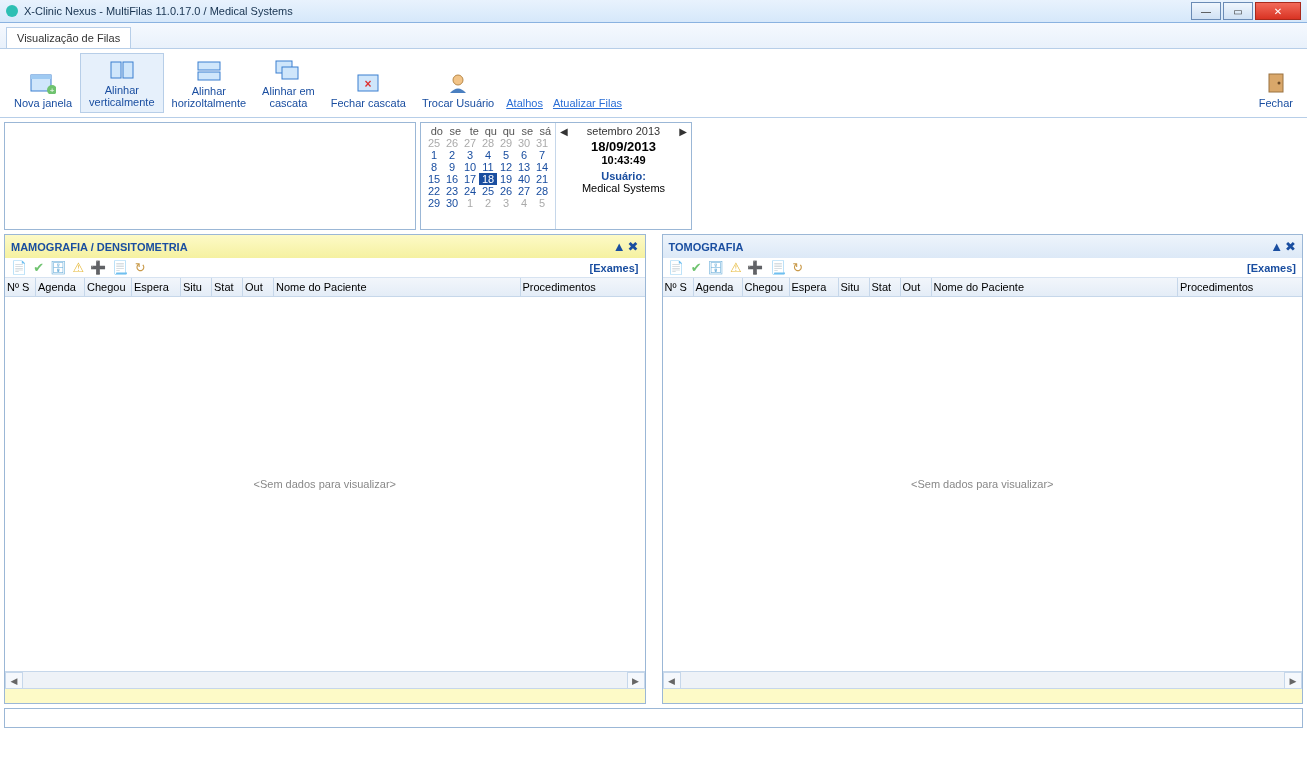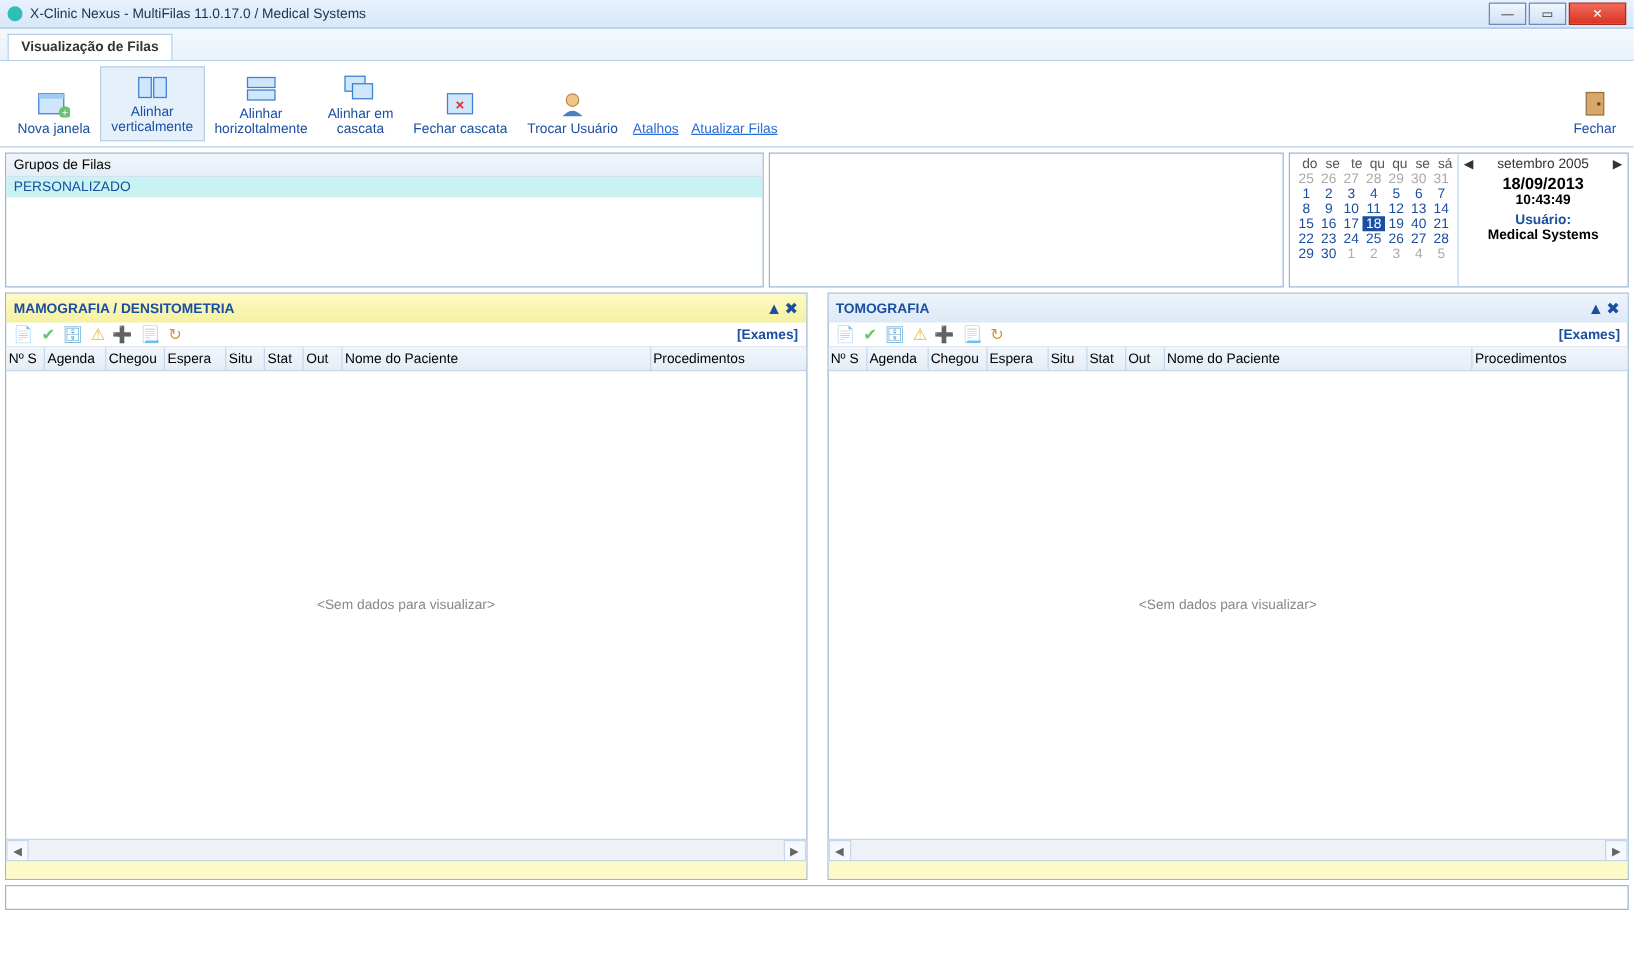--- a/index.html
+++ b/index.html
@@ -3,21 +3,21 @@
 <meta charset="utf-8">
 <style>
 html,body{margin:0;padding:0;font-family:Tahoma,Arial,sans-serif;font-size:11px;background:#fff;color:#000;height:100%;overflow:hidden}
 .titlebar{height:22px;background:linear-gradient(#e8f2fd,#d6e8fa);display:flex;align-items:center;padding:0 6px;border-bottom:1px solid #8ab2e0}
 .titlebar .ico{width:12px;height:12px;border-radius:50%;background:#2dbfb3;margin-right:6px}
 .titlebar .title{flex:1;color:#16324f}
 .titlebar .winbtns{display:flex;gap:0}
 .titlebar .winbtn{width:28px;height:16px;border:1px solid #6a8bb5;background:linear-gradient(#f0f6fd,#d0e1f4);display:flex;align-items:center;justify-content:center;font-size:10px;color:#333;margin-left:2px}
 .titlebar .winbtn.close{background:linear-gradient(#f26a5a,#d93323);color:#fff;border-color:#a9291c;width:44px}
 .tabrow{background:linear-gradient(#f5f9fe,#e9f1fb);padding:4px 6px 0 6px;border-bottom:1px solid #b7cee8}
-.tab{display:inline-block;background:#fff;border:1px solid #b7cee8;border-bottom:none;padding:4px 10px;font-weight:bold;color:#333}
+.tab{display:inline-block;background:#fff;border:1px solid #b7cee8;border-bottom:none;padding:4px 10px;font-weight:normal;color:#333}
 .ribbon{background:#fff;border-bottom:1px solid #b7cee8;padding:4px 6px;display:flex;align-items:flex-end}
 .ribbon .btn{display:flex;flex-direction:column;align-items:center;padding:4px 8px;color:#1a4ea0;cursor:pointer;text-align:center;line-height:1.1}
 .ribbon .btn.sel{background:#e6f0fb;border:1px solid #b7cee8}
 .ribbon .btn .ic{width:28px;height:24px;display:flex;align-items:center;justify-content:center;margin-bottom:2px}
 .ribbon .spacer{flex:1}
 .ribbon .links{display:flex;gap:10px;align-items:center;padding-bottom:4px;margin-left:4px}
 .ribbon .links a{color:#2a6ed6;text-decoration:underline;cursor:pointer;font-size:11px}
 .midrow{display:flex;padding:4px;gap:4px}
 .groupsbox{flex:1;border:1px solid #9bb7d6;background:#fff;height:106px;overflow:hidden}
 .groupsbox .hdr{background:linear-gradient(#f2f6fb,#e4edf7);border-bottom:1px solid #c6d7ea;padding:3px 6px}
@@ -30,21 +30,21 @@
 .cal .wk{display:flex}
 .cal .wk span{width:18px;text-align:center;color:#1a4ea0;cursor:pointer}
 .cal .wk span.gray{color:#aaa}
 .cal .wk span.today{background:#1a4ea0;color:#fff}
 .info{width:130px;border-left:1px solid #c6d7ea;padding:2px 4px;text-align:center}
 .info .monthnav{display:flex;justify-content:space-between;align-items:center;color:#333}
 .info .monthnav .arr{cursor:pointer;font-size:10px}
 .info .date{font-weight:bold;font-size:13px;margin-top:2px}
 .info .time{font-weight:bold;font-size:11px}
 .info .ulabel{color:#1a4ea0;font-weight:bold;margin-top:4px}
-.info .uname{font-weight:bold}
+.info .uname{font-weight:normal}
 .panels{display:flex;gap:16px;padding:0 4px 4px 4px;height:470px}
 .panel{flex:1;border:1px solid #9bb7d6;background:#fff;display:flex;flex-direction:column}
 .panel .phdr{display:flex;align-items:center;padding:4px 6px}
 .panel.left .phdr{background:linear-gradient(#fdfac7,#f5f1a0)}
 .panel.right .phdr{background:linear-gradient(#eef4fb,#dce9f7)}
 .panel .phdr .title{flex:1;font-weight:bold;color:#1a4ea0}
 .panel .phdr .icons{display:flex;gap:2px}
 .panel .phdr .icons span{cursor:pointer;font-size:13px}
 .panel .ptb{display:flex;align-items:center;padding:2px 6px;border-bottom:1px solid #d7e3f1;gap:6px}
 .panel .ptb .tb{display:flex;gap:6px}
@@ -147,24 +147,20 @@
         <svg width="20" height="22">
           <rect x="3" y="2" width="14" height="18" fill="#d9a76a" stroke="#9a7240"></rect>
           <circle cx="13" cy="11" r="1.5" fill="#6b4a28"></circle>
         </svg>
       </div>
     <span>Fechar</span>
   </div>
 </div>
 
 <div class="midrow">
-  <div class="groupsbox">
-    <div class="hdr">Grupos de Filas</div>
-    <div class="row">PERSONALIZADO</div>
-  </div>
   <div class="blankbox"></div>
   <div class="rightinfo">
     <div class="cal">
       <div class="dhdr" id="cal-dhdr">
           <span>do</span>
           <span>se</span>
           <span>te</span>
           <span>qu</span>
           <span>qu</span>
           <span>se</span>
@@ -223,21 +219,21 @@
             <span class="gray">2</span>
             <span class="gray">3</span>
             <span class="gray">4</span>
             <span class="gray">5</span>
           </div>
         </div>
     </div>
     <div class="info">
       <div class="monthnav">
         <span class="arr">◀</span>
-        <span>setembro 2005</span>
+        <span>setembro 2013</span>
         <span class="arr">▶</span>
       </div>
       <div class="date">18/09/2013</div>
       <div class="time">10:43:49</div>
       <div class="ulabel">Usuário:</div>
       <div class="uname">Medical Systems</div>
     </div>
   </div>
 </div>
 

